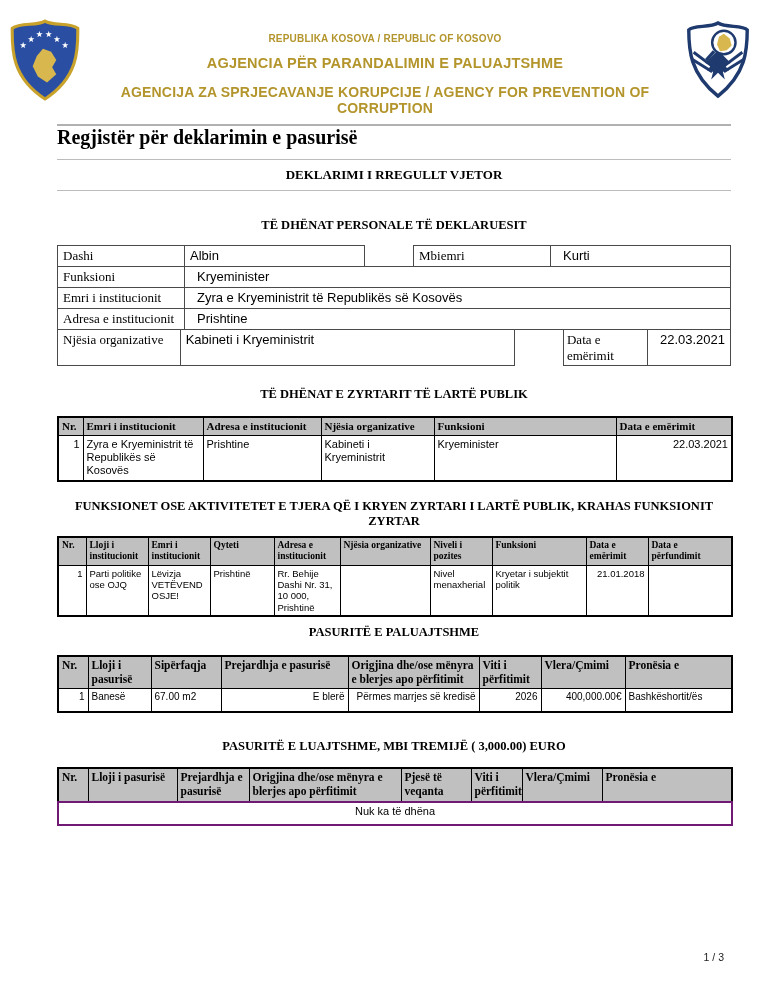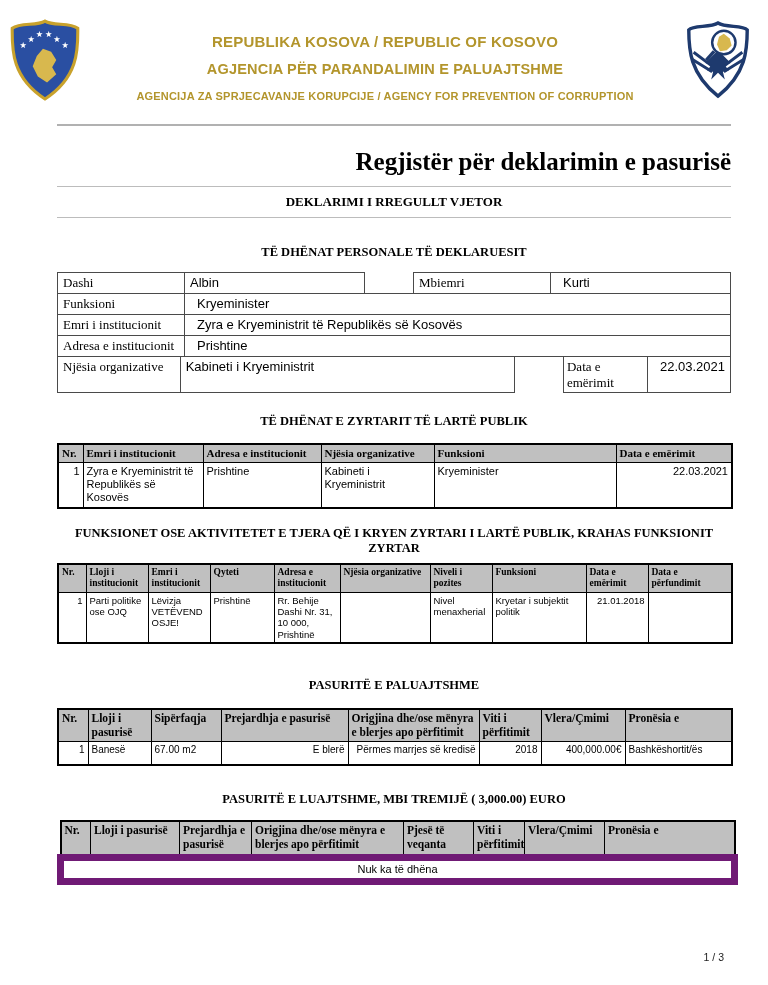--- a/index.html
+++ b/index.html
@@ -9,31 +9,31 @@
     font-family:"Liberation Sans", sans-serif; color:#000; overflow:hidden;
   }
   .content { width:674px; margin-left:57px; }
 
   
   .hdr { display:flex; align-items:flex-start; margin-top:18px; height:92px; }
   .hdr-left  { width:90px; padding-left:6px; }
   .hdr-right { width:88px; padding-right:4px; }
   .hdr-mid { flex:1; text-align:center; color:#b3952c; padding-top:8px; }
   .h-l1 { font-size:13.5px; font-weight:bold; letter-spacing:.3px; }
-  .h-l2 { font-size:15px;  font-weight:bold; margin-top:7px; letter-spacing:.2px; }
+  .h-l2 { font-size:10px;  font-weight:bold; margin-top:7px; letter-spacing:.2px; }
   .h-l3 { font-size:14.5px; font-weight:bold; margin-top:11px; letter-spacing:.2px; }
-  .h-l4 { font-size:11px;  font-weight:bold; margin-top:13px; letter-spacing:.2px; }
+  .h-l4 { font-size:14px;  font-weight:bold; margin-top:13px; letter-spacing:.2px; }
 
   .rule  { height:2px; background:#b1b1b1; margin-top:14px; }
   .rule2 { height:1px; background:#bcbcbc; }
 
   .date-line { text-align:right; font-size:11.5px; color:#3c3c3c; margin-top:4px; }
 
-  .doc-title { font-family:"Liberation Serif", serif; font-weight:bold; font-size:25px;
-               text-align:right; margin-top:22px; }
+  .doc-title { font-family:"Liberation Serif", serif; font-weight:bold; font-size:20px;
+               text-align:left; }
   .subtitle-band { margin-top:10px; }
   .doc-subtitle { font-family:"Liberation Serif", serif; font-weight:bold; font-size:13px;
                   text-align:center; padding:7px 0 7px 0; }
 
   .sec-head { font-family:"Liberation Serif", serif; font-weight:bold; font-size:12.5px;
               text-align:center; line-height:1.25; }
 
   
   .pgrid { margin-top:12px; }
   .prow { display:flex; margin-top:-1px; }
@@ -56,21 +56,21 @@
             word-wrap:break-word; overflow-wrap:anywhere; }
   .t2 th, .t2 td { font-size:11px; }
   .t3 th { font-size:9.5px; }
   .t3 td { font-size:9.5px; }
   .t4 th { font-size:11.5px; }
   .t4 td { font-size:10px; }
   .t5 th { font-size:11.5px; }
   .t5 td { font-size:11px; }
   .r { text-align:right; }
   .c { text-align:center; }
-  .empty-row td { border:7px solid #701a75; }
+  .empty-row td { border:2px solid #701a75; }
 
   .footer-page { position:absolute; right:44px; bottom:22px; font-size:10.5px; color:#222; }
 </style>
 </head>
 <body>
 
 <div class="page">
 
   <div class="hdr">
     <div class="hdr-left">
@@ -209,21 +209,21 @@
         <td>Rr. Behije Dashi Nr. 31, 10 000, Prishtinë</td>
         <td></td>
         <td>Nivel menaxherial</td>
         <td>Kryetar i subjektit politik</td>
         <td class="r">21.01.2018</td>
         <td></td>
       </tr>
     </tbody>
       </table>
 
-    <div class="sec-head" style="margin-top:34px;">PASURITË E PALUAJTSHME</div>
+    <div class="sec-head" style="margin-top:8px;">PASURITË E PALUAJTSHME</div>
 
     <table class="tbl t4" style="margin-top:14px;">
       <colgroup>
           <col style="width:30px">
           <col style="width:63px">
           <col style="width:70px">
           <col style="width:127px">
           <col style="width:131px">
           <col style="width:62px">
           <col style="width:84px">
@@ -239,21 +239,21 @@
         <th>Viti i përfitimit</th>
         <th>Vlera/Çmimi</th>
         <th>Pronësia e</th>
       </tr>
       <tr style="height:23px;">
         <td class="r">1</td>
         <td>Banesë</td>
         <td>67.00 m2</td>
         <td class="r">E blerë</td>
         <td class="r">Përmes marrjes së kredisë</td>
-        <td class="r">2018</td>
+        <td class="r">2026</td>
         <td class="r">400,000.00€</td>
         <td>Bashkëshortit/ës</td>
       </tr>
     </tbody>
       </table>
 
     <div class="sec-head" style="margin-top:26px;">PASURITË E LUAJTSHME, MBI TREMIJË ( 3,000.00) EURO</div>
 
     <table class="tbl t5" style="margin-top:13px;">
       <colgroup>

